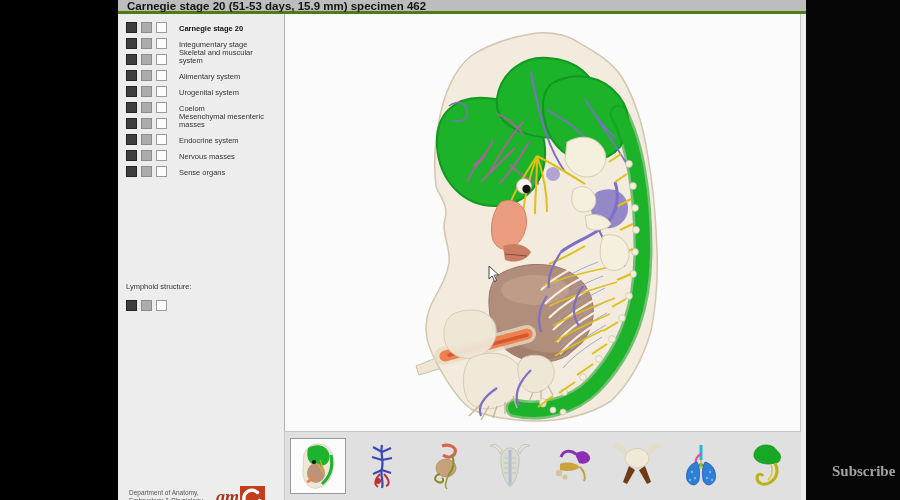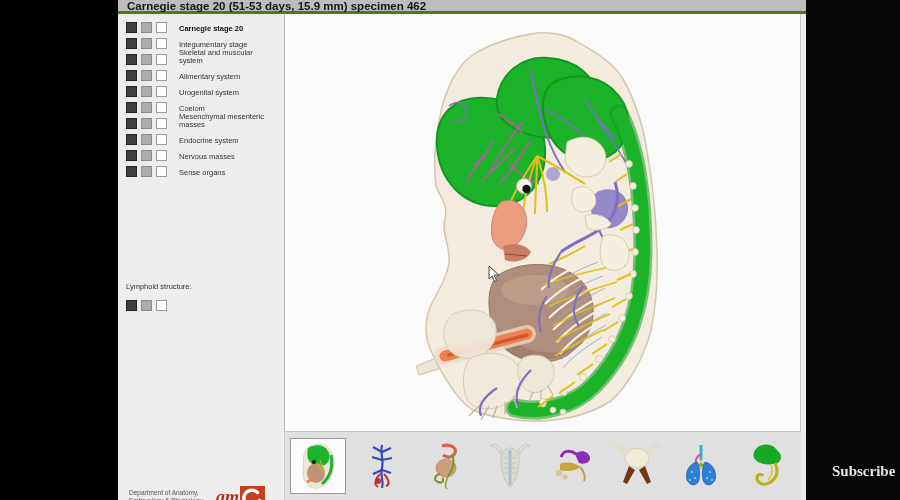--- a/index.html
+++ b/index.html
@@ -32,21 +32,21 @@
 
   .canvas { position:absolute; left:166px; top:14px; width:517px; height:417px; background:#fbfbfb; border-left:1px solid #b2b2b2; border-right:1px solid #c4c4c4; }
   .canvas svg.model { position:absolute; left:0; top:0; }
   .cursor { position:absolute; left:202px; top:251px; }
 
   .thumbbar { position:absolute; left:166px; top:431px; width:517px; height:69px; background:#e0e0e0; border-top:1px solid #c2c2c2; border-left:1px solid #cccccc; display:flex; align-items:center; padding-left:5px; }
   .thumb { width:56px; height:56px; margin-right:8px; display:flex; align-items:center; justify-content:center; background:transparent; border:1px solid transparent; }
   .thumb.selected { background:#fcfcfc; border:1px solid #9a9a9a; }
 
   .rightbox { position:absolute; left:806px; top:0; width:94px; height:500px; background:#060606; }
-  .subscribe { position:absolute; left:26px; top:463px; font-family:"Liberation Serif", serif; font-weight:bold; font-size:15px; color:#e5e5e5; }
+  .subscribe { position:absolute; left:26px; top:463px; font-family:"Liberation Serif", serif; font-weight:bold; font-size:15px; color:#a3a3a3; }
 </style>
 </head>
 <body>
 
 <div class="stage">
 
   <div class="app">
 
     <div class="titlebar">
       <span>Carnegie stage 20 (51-53 days, 15.9 mm) specimen 462</span>

